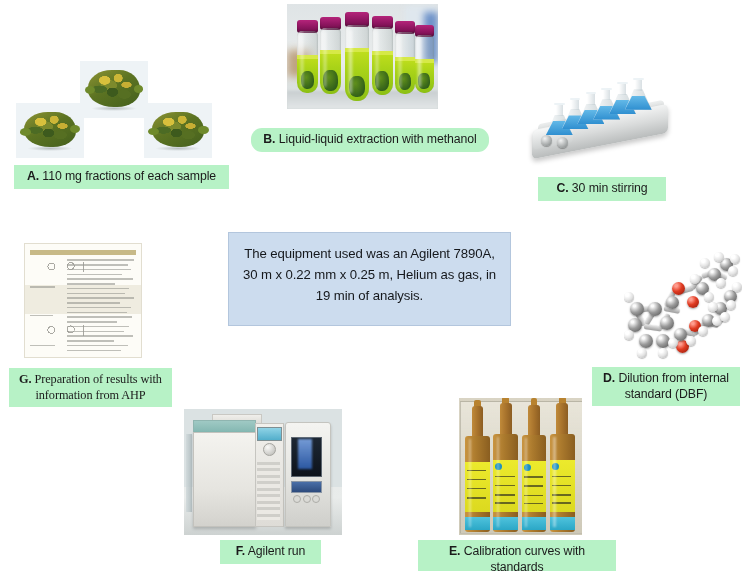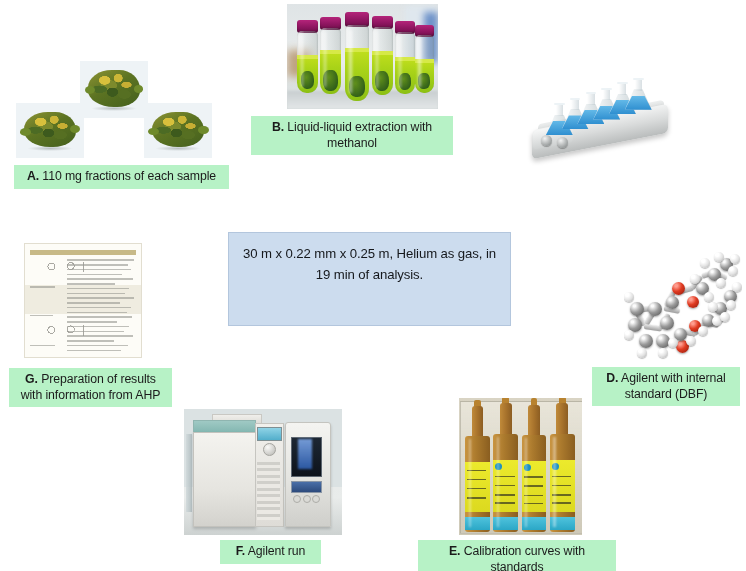--- a/index.html
+++ b/index.html
@@ -291,21 +291,21 @@
     <div class="cap_m" style="left:128px;top:21px;width:19px;height:12px;"></div>
     <div class="tube" style="left:128px;top:31px;width:19px;height:58px;">
       <div class="liq" style="height:58%;">
           <div class="men" style="top:0;"></div>
         </div>
       <div class="solid" style="left:18%;bottom:7%;width:62%;height:27%;"></div>
       <div class="glare"></div>
     </div>
   </div>
 
-  <div class="cap" style="left:251px;top:116px;width:202px;">
+  <div class="cap" style="left:251px;top:128px;width:238px;border-radius:11px;">
     <b>B.</b>
     <span>Liquid-liquid extraction with methanol</span>
   </div>
 
   <div class="ph stir" style="left:519px;top:58px;width:158px;height:110px;">
     <div class="deck2"></div>
     <div class="deck"></div>
     <div class="pad"></div>
     <div class="knob" style="left:14%;top:70%;"></div>
     <div class="knob" style="left:24%;top:72%;"></div>
@@ -341,22 +341,27 @@
         <div class="liq"></div>
     </div>
     <div class="flask" style="left:67%;top:18%;width:17%;height:29%;">
       <div class="neck"></div>
         <div class="lip"></div>
         <div class="body"></div>
         <div class="liq"></div>
     </div>
   </div>
 
+  <div class="cap" style="left:538px;top:177px;width:128px;">
+    <b>C.</b>
+    <span>30 min stirring</span>
+  </div>
 
   <div class="note" style="left:228px;top:232px;width:283px;height:94px;">
+    <div>The equipment used was an Agilent 7890A,</div>
     <div>30 m x 0.22 mm x 0.25 m, Helium as gas, in</div>
     <div>19 min of analysis.</div>
   </div>
 
   <div class="ph mol" style="left:624px;top:252px;width:118px;height:110px;">
 
     <div class="bond" style="left:22px;top:70px;width:17px;height:5px;transform:rotate(-58deg);"></div>
     <div class="bond" style="left:13px;top:56px;width:16px;height:5px;transform:rotate(-8deg);"></div>
     <div class="bond" style="left:12px;top:56px;width:17px;height:5px;transform:rotate(62deg);"></div>
     <div class="bond" style="left:20px;top:72px;width:18px;height:5px;transform:rotate(8deg);"></div>
@@ -410,21 +415,21 @@
     <div class="atom aH" style="left:74px;top:74px;width:10px;height:10px;"></div>
     <div class="atom aH" style="left:88px;top:64px;width:10px;height:10px;"></div>
     <div class="atom aH" style="left:96px;top:60px;width:10px;height:10px;"></div>
     <div class="atom aH" style="left:102px;top:48px;width:10px;height:10px;"></div>
     <div class="atom aH" style="left:108px;top:30px;width:10px;height:10px;"></div>
     <div class="atom aH" style="left:84px;top:50px;width:10px;height:10px;"></div>
   </div>
 
   <div class="cap" style="left:592px;top:367px;width:148px;">
     <b>D.</b>
-    <span>Agilent with internal standard (DBF)</span>
+    <span>Dilution from internal standard (DBF)</span>
   </div>
 
   <div class="ph doc" style="left:24px;top:243px;width:118px;height:115px;">
     <div class="hdr"></div>
 
     <div class="struct" style="top:16%;"></div>
     <div class="struct" style="top:42%;"></div>
     <div class="struct" style="top:72%;"></div>
 
     <div class="band" style="top:36%;height:26%;"></div>
@@ -452,21 +457,21 @@
       <div class="ln" style="top:97%;width:78%;"></div>
     </div>
 
     <div class="colL">
       <div class="ln" style="top:30%;width:72%;"></div>
       <div class="ln" style="top:60%;width:66%;"></div>
       <div class="ln" style="top:92%;width:74%;"></div>
     </div>
   </div>
 
-  <div class="cap" style="left:9px;top:368px;width:163px;">
+  <div class="cap" style="left:9px;top:368px;width:163px;font-family:Liberation Serif, serif;">
     <b>G.</b>
     <span>Preparation of results with information from AHP</span>
   </div>
 
   <div class="ph gc" style="left:184px;top:409px;width:158px;height:126px;">
     <div class="wall"></div>
     <div class="tube2"></div>
     <div class="inj"></div>
     <div class="ovenTop"></div>
     <div class="oven"></div>

